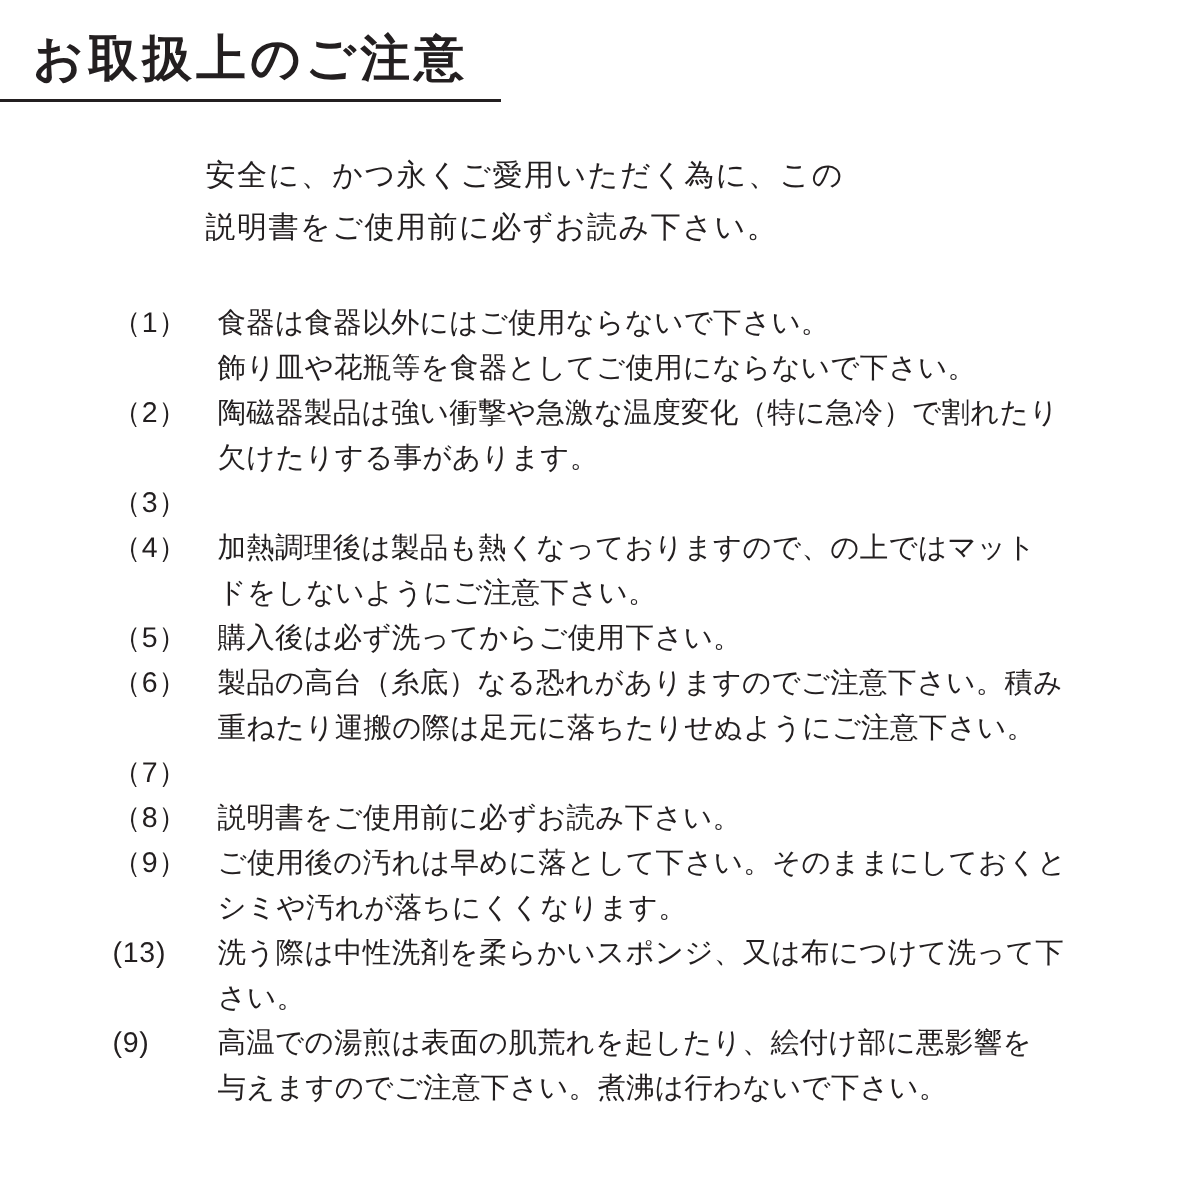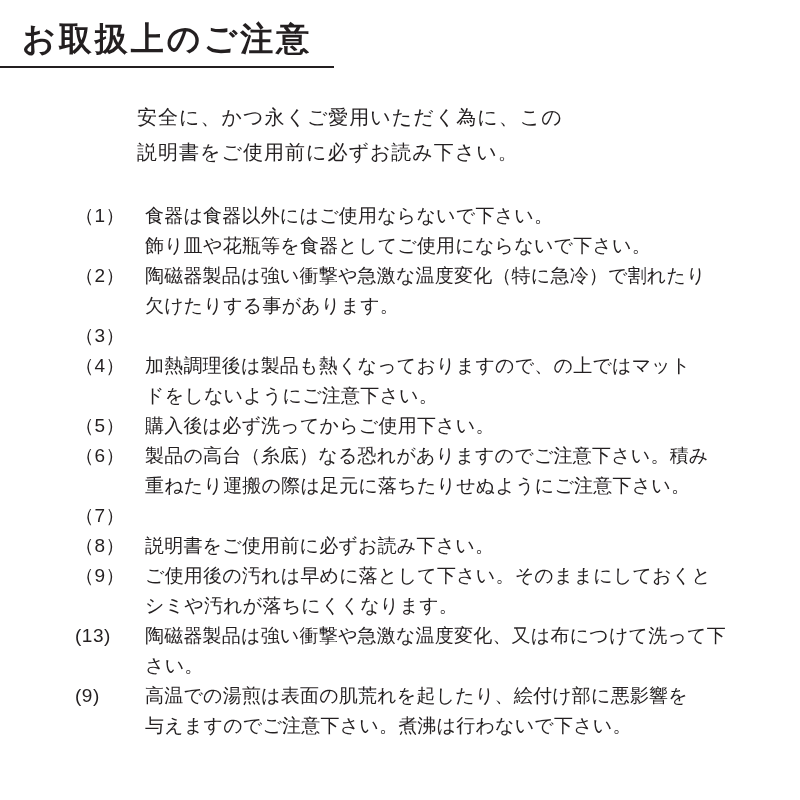--- a/index.html
+++ b/index.html
@@ -114,21 +114,21 @@
     </div>
 
     <div class="row">
       <div class="num">（9）</div>
       <div class="txt">ご使用後の汚れは早めに落として下さい。そのままにしておくと
 シミや汚れが落ちにくくなります。</div>
     </div>
 
     <div class="row">
       <div class="num">(13)</div>
-      <div class="txt">陶磁器製品は強い衝撃や急激な温度変化、又は布につけて洗って下
+      <div class="txt">洗う際は中性洗剤を柔らかいスポンジ、又は布につけて洗って下
 さい。</div>
     </div>
 
     <div class="row">
       <div class="num">(9)</div>
       <div class="txt">高温での湯煎は表面の肌荒れを起したり、絵付け部に悪影響を
 与えますのでご注意下さい。煮沸は行わないで下さい。</div>
     </div>
 
   </div>

